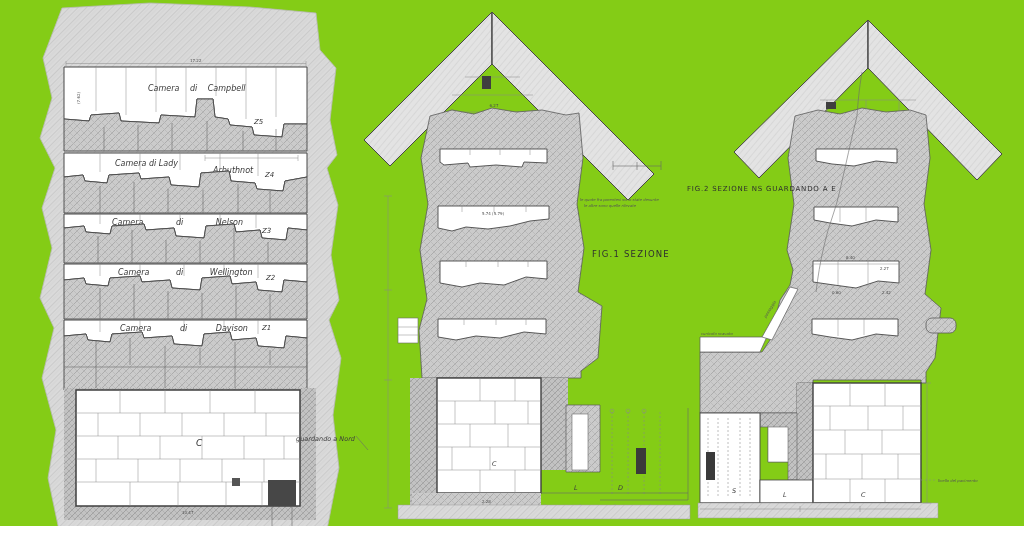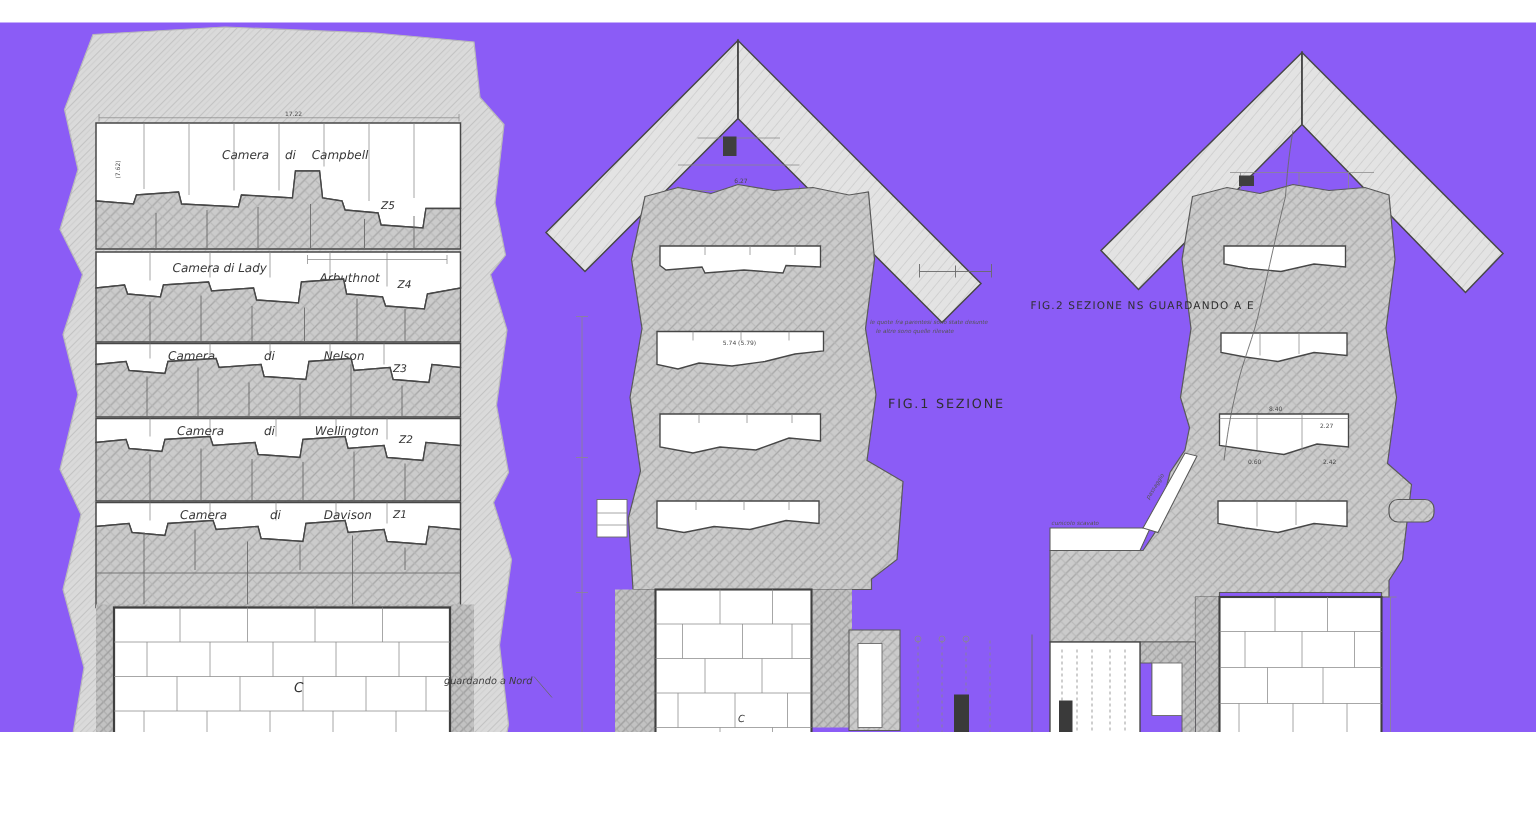--- a/index.html
+++ b/index.html
@@ -1,16 +1,16 @@
 <!DOCTYPE html>
 <html><head>
 <meta charset="utf-8">
 <style>
   html,body{margin:0;padding:0;background:#ffffff;}
-  .stage{width:1024px;height:473px;position:relative;background:#8b5cf6;overflow:hidden;margin-top:15px;}
+  .stage{width:1024px;height:526px;position:relative;background:#84cc16;overflow:hidden;}
   svg{display:block;}
   text{fill:#3b3b3b;}
   .lbl{font:italic 8px "DejaVu Sans",sans-serif;fill:#383838;}
   .lblS{font:italic 6.5px "DejaVu Sans",sans-serif;fill:#3c3c3c;}
   .code{font:italic 7px "DejaVu Sans",sans-serif;fill:#333;}
   .big{font:italic 9px "DejaVu Sans",sans-serif;fill:#333;}
   .fig{font:8.5px "DejaVu Sans",sans-serif;letter-spacing:1.2px;fill:#2f2f2f;}
   .fig2{font:7px "DejaVu Sans",sans-serif;letter-spacing:0.8px;fill:#2f2f2f;}
   .dim{font:4px "DejaVu Sans",sans-serif;fill:#4a4a4a;}
   .note{font:italic 3.8px "DejaVu Sans",sans-serif;fill:#555;}

